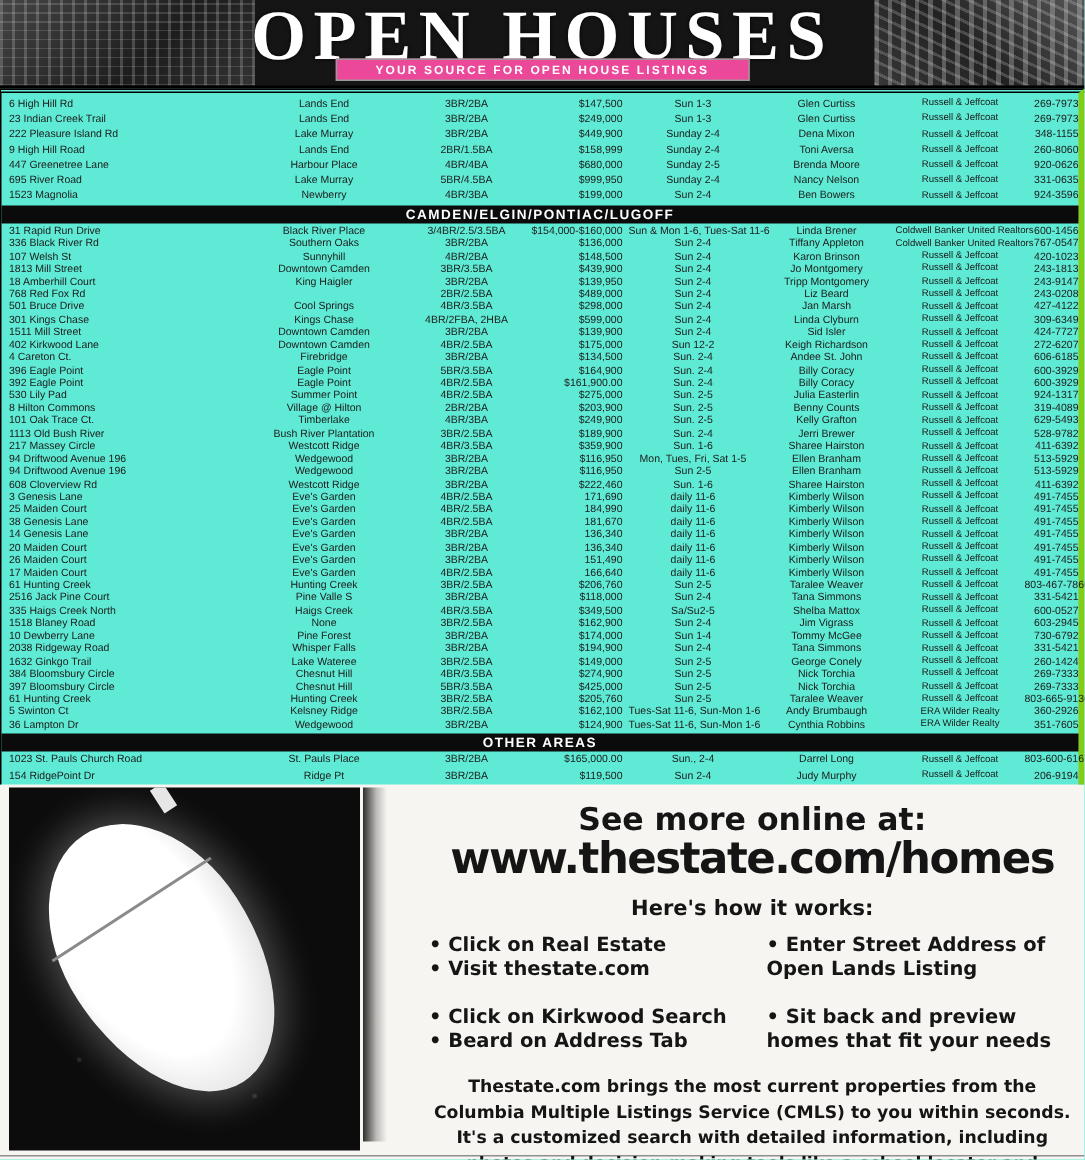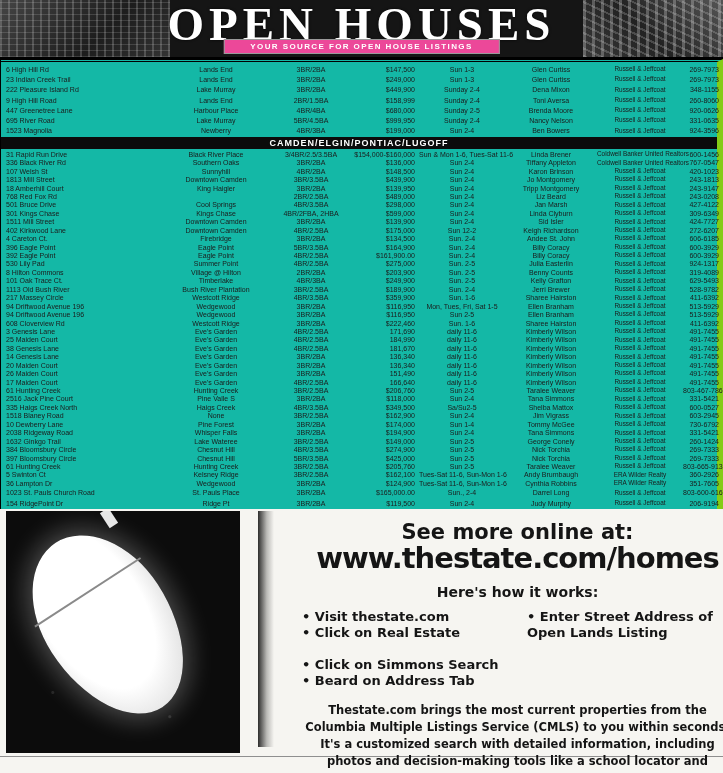--- a/index.html
+++ b/index.html
@@ -40,23 +40,23 @@
   }
   .masthead-subtitle{
     position:absolute;z-index:3;bottom:3px;left:50%;transform:translateX(-50%);
     background:#ec4899;border:1px solid #9a9a9a;color:#fff;
     font-size:8px;font-weight:bold;letter-spacing:1.4px;
     padding:2px 26px;white-space:nowrap;
   }
   
   .table-wrap{
     border-top:3px double #000;
-    border-left:1px solid #000;border-right:6px solid #84cc16;
+    border-left:1px solid #000;border-right:4px solid #84cc16;
     padding-top:2px;
-    background:#14b8a6;
+    background:#5eead4;
   }
   .row{display:flex;align-items:center;}
   .row.sec0{height:10.3px;}
   .row.sec1{height:8.45px;}
   .row.sec2{height:10.5px;}
   .cell{
     box-sizing:border-box;flex:none;font-size:7px;line-height:1;
     white-space:nowrap;color:#1b1b1b;
   }
   .c0{width:156px;text-align:left;padding-left:5px;}
@@ -66,21 +66,21 @@
   .c4{width:86px;text-align:center;}
   .c5{width:92px;text-align:center;}
   .c6{width:86px;text-align:center;font-size:6.4px;}
   .c7{width:39px;text-align:right;padding-right:3px;}
   .band{
     background:#0b0b0b;color:#fff;font-weight:bold;font-size:9px;
     letter-spacing:1px;text-align:center;height:12px;line-height:12px;
     margin:1px 0;
   }
   
-  .bottom{display:flex;margin-top:2px;gap:16px;}
+  .bottom{display:flex;margin-top:2px;}
   .mouse-photo{
     position:relative;flex:none;width:234px;height:242px;margin-left:6px;
     background:
       radial-gradient(circle at 20% 75%, rgba(255,255,255,.10) 0 1px, rgba(0,0,0,0) 2px),
       radial-gradient(circle at 70% 85%, rgba(255,255,255,.12) 0 1px, rgba(0,0,0,0) 2px),
       radial-gradient(circle at 45% 60%, rgba(255,255,255,.08) 0 1px, rgba(0,0,0,0) 2px),
       #0c0c0c;
     overflow:hidden;
   }
   .mouse-body{
@@ -599,20 +599,21 @@
       <div class="row sec1">
         <div class="cell c0">36 Lampton Dr</div>
         <div class="cell c1">Wedgewood</div>
         <div class="cell c2">3BR/2BA</div>
         <div class="cell c3">$124,900</div>
         <div class="cell c4">Tues-Sat 11-6, Sun-Mon 1-6</div>
         <div class="cell c5">Cynthia Robbins</div>
         <div class="cell c6">ERA Wilder Realty</div>
         <div class="cell c7">351-7605</div>
       </div>
+      <div class="band">OTHER AREAS</div>
       <div class="row sec2">
         <div class="cell c0">1023 St. Pauls Church Road</div>
         <div class="cell c1">St. Pauls Place</div>
         <div class="cell c2">3BR/2BA</div>
         <div class="cell c3">$165,000.00</div>
         <div class="cell c4">Sun., 2-4</div>
         <div class="cell c5">Darrel Long</div>
         <div class="cell c6">Russell &amp; Jeffcoat</div>
         <div class="cell c7">803-600-6161</div>
       </div>
@@ -635,27 +636,28 @@
         <div class="mouse-seam"></div>
       </div>
     </div>
 
     <div class="ad">
       <div class="ad-headline">See more online at:</div>
       <div class="ad-url">www.thestate.com/homes</div>
       <div class="ad-subhead">Here's how it works:</div>
       <div class="ad-bullets">
         <ul class="colL">
+          <li>Click on Real Estate</li>
           <li>Visit thestate.com</li>
-          <li>Click on Real Estate</li>
-          <li class="gap">Click on Simmons Search</li>
+          <li class="gap">Click on Kirkwood Search</li>
           <li>Beard on Address Tab</li>
         </ul>
         <ul class="colR">
           <li>Enter Street Address of Open Lands Listing</li>
+          <li class="gap">Sit back and preview homes that fit your needs</li>
         </ul>
       </div>
       <div class="ad-body">Thestate.com brings the most current properties from the Columbia Multiple Listings Service (CMLS) to you within seconds. It's a customized search with detailed information, including photos and decision-making tools like a school locator and mortgage calculator.</div>
     </div>
   </div>
 
   <div class="bottom-rule"></div>
 </div>
 
 </body></html>

